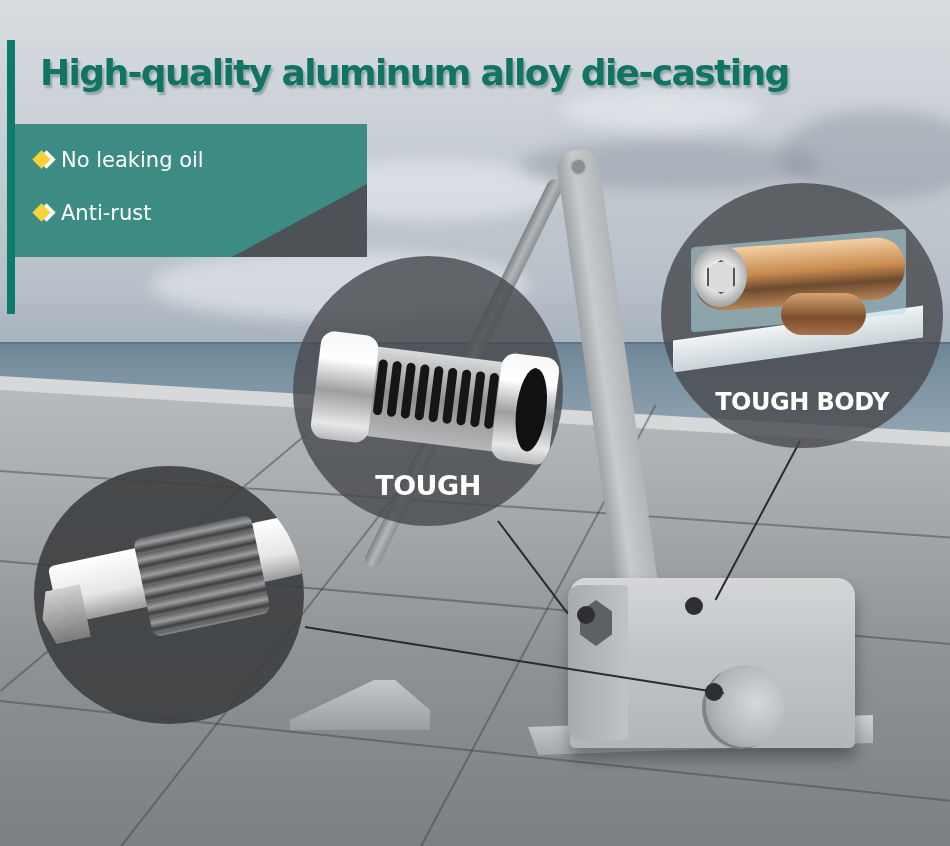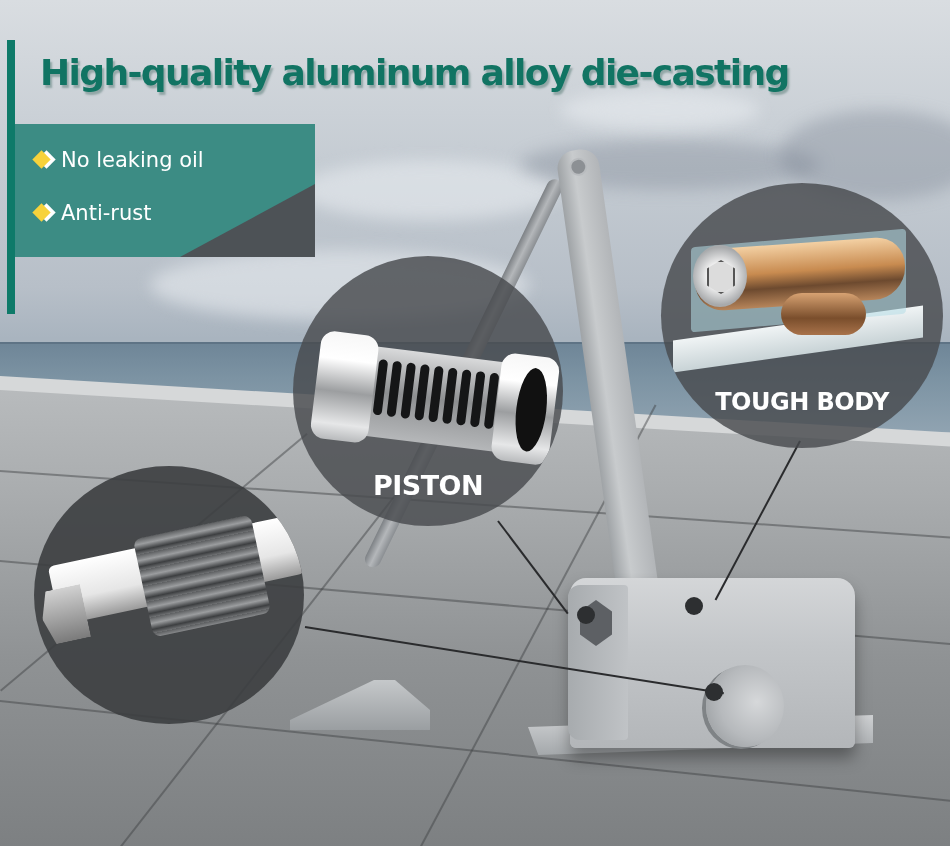--- a/index.html
+++ b/index.html
@@ -41,21 +41,21 @@
     
     .accent-bar { position: absolute; left: 7px; top: 40px; width: 8px; height: 274px; background: #0e7a69; }
     .headline {
       position: absolute; left: 40px; top: 52px;
       font-family: "DejaVu Sans", sans-serif; font-weight: bold; font-size: 36px; letter-spacing: -1.6px;
       color: #117463;
       text-shadow: 2px 3px 2px rgba(70,110,105,0.45);
       white-space: nowrap;
     }
     .feature-panel {
-      position: absolute; left: 15px; top: 124px; width: 300px; height: 133px;
+      position: absolute; left: 15px; top: 124px; width: 352px; height: 133px;
       background: #3c8c84;
       overflow: hidden;
     }
     .feature-panel .shade {
       position: absolute; right: 0; bottom: 0; width: 135px; height: 73px;
       background: #4d5256;
       clip-path: polygon(100% 0, 100% 100%, 0 100%);
     }
     .feature {
       position: absolute; left: 18px; display: flex; align-items: center; gap: 6px;
@@ -217,21 +217,21 @@
         <div class="slot" style="left:88px;"></div>
       <div class="slot" style="left:102px;"></div>
         <div class="slot" style="left:116px;"></div>
         <div class="slot" style="left:130px;"></div>
       <div class="slot" style="left:144px;"></div>
         <div class="slot" style="left:158px;"></div>
         <div class="slot" style="left:172px;"></div>
       <div class="piston-cap l"></div>
       <div class="piston-cap r"></div>
     </div>
-    <div class="label" style="top:214px;font-size:27px;">PISTON</div>
+    <div class="label" style="top:214px;font-size:27px;">TOUGH</div>
   </div>
 
   <div class="callout callout-body">
     <div class="tb-base"></div>
     <div class="tb-housing"></div>
     <div class="tb-tube"></div>
     <div class="tb-cap"></div>
     <div class="tb-tube2"></div>
     <div class="label" style="top:205px;font-size:24px;">TOUGH BODY</div>
   </div>

